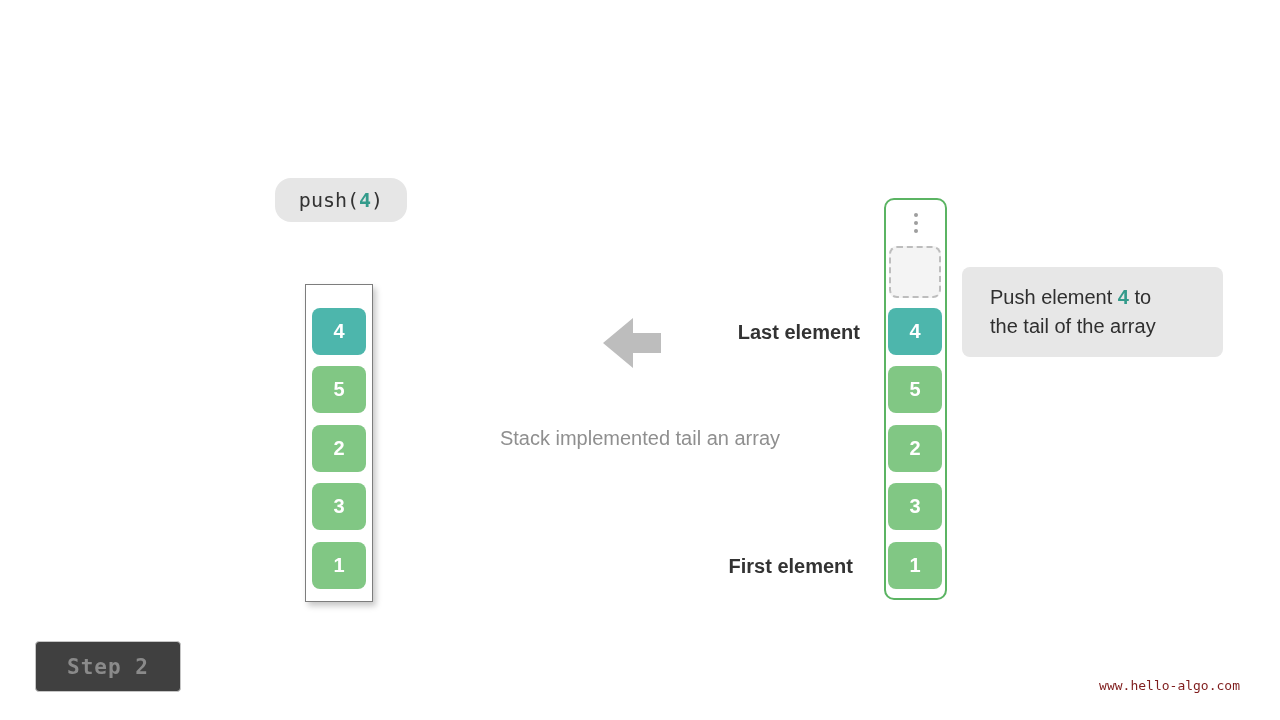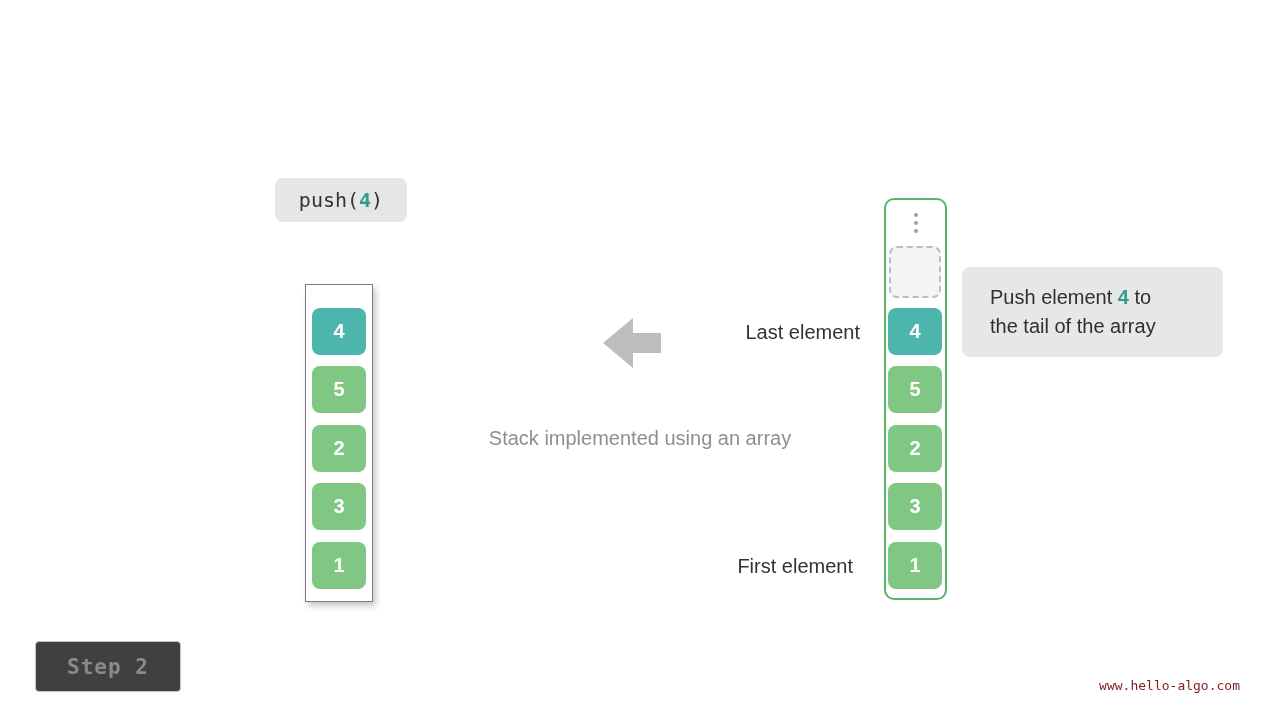--- a/index.html
+++ b/index.html
@@ -1,21 +1,21 @@
 <!DOCTYPE html>
 <html><head>
 <meta charset="utf-8">
 <style>
   html,body{margin:0;padding:0;background:#ffffff;}
   .page{position:relative;width:1280px;height:720px;background:#ffffff;overflow:hidden;
         font-family:"Liberation Sans", sans-serif;}
 
   
   .op-box{position:absolute;left:275px;top:178px;width:132px;height:44px;background:#e6e6e6;
-          border-radius:8px;display:flex;align-items:center;justify-content:center;
+          border-radius:16px;display:flex;align-items:center;justify-content:center;
           font-family:"DejaVu Sans Mono", monospace;font-size:20px;color:#333333;}
   .accent{color:#339b8b;font-weight:bold;}
 
   
   .left-stack{position:absolute;left:305px;top:284px;width:68px;height:318px;background:#ffffff;
               border:1px solid #7d7d7d;box-sizing:border-box;
               box-shadow:3px 4px 6px rgba(0,0,0,0.22);}
   .cell{position:absolute;width:54px;height:47px;border-radius:8px;display:flex;align-items:center;
         justify-content:center;color:#ffffff;font-size:20px;font-weight:700;}
   .teal{background:#4db6ac;}
@@ -33,21 +33,21 @@
   .dots{position:absolute;top:11px;left:50%;transform:translateX(-50%);display:flex;
         flex-direction:column;align-items:center;}
   .dots i{width:4px;height:4px;border-radius:50%;background:#9e9e9e;margin:2px 0;display:block;}
 
   
   .arrow{position:absolute;left:603px;top:318px;width:58px;height:50px;}
 
   
   .caption{position:absolute;left:640px;top:427px;transform:translateX(-50%);white-space:nowrap;
            font-size:20px;color:#8f8f8f;}
-  .elem-label{position:absolute;font-size:20px;font-weight:400;color:#333333;white-space:nowrap;}
+  .elem-label{position:absolute;font-size:20px;font-weight:700;color:#333333;white-space:nowrap;}
   .last-label{right:420px;top:321px;}
   .first-label{right:427px;top:555px;}
 
   
   .callout{position:absolute;left:962px;top:267px;width:261px;height:90px;background:#e7e7e7;
            border-radius:8px;box-sizing:border-box;padding:16px 0 0 28px;font-size:20px;
            color:#2f2f2f;line-height:29px;}
 
   
   .step-box{position:absolute;left:35px;top:641px;width:146px;height:51px;background:#404040;
@@ -73,21 +73,21 @@
     <div class="cell p1 green">5</div>
     <div class="cell p2 green">2</div>
     <div class="cell p3 green">3</div>
     <div class="cell p4 green">1</div>
   </div>
 
   <svg class="arrow" viewBox="0 0 58 50" xmlns="http://www.w3.org/2000/svg">
     <polygon points="0,25 30,0 30,15 58,15 58,35 30,35 30,50" fill="#bdbdbd"></polygon>
   </svg>
 
-  <div class="caption">Stack implemented using an array</div>
+  <div class="caption">Stack implemented tail an array</div>
   <div class="elem-label last-label">Last element</div>
   <div class="elem-label first-label">First element</div>
 
   <div class="right-stack">
     <div class="dots">
       <i></i>
       <i></i>
       <i></i>
     </div>
     <div class="dashed-cell"></div>

